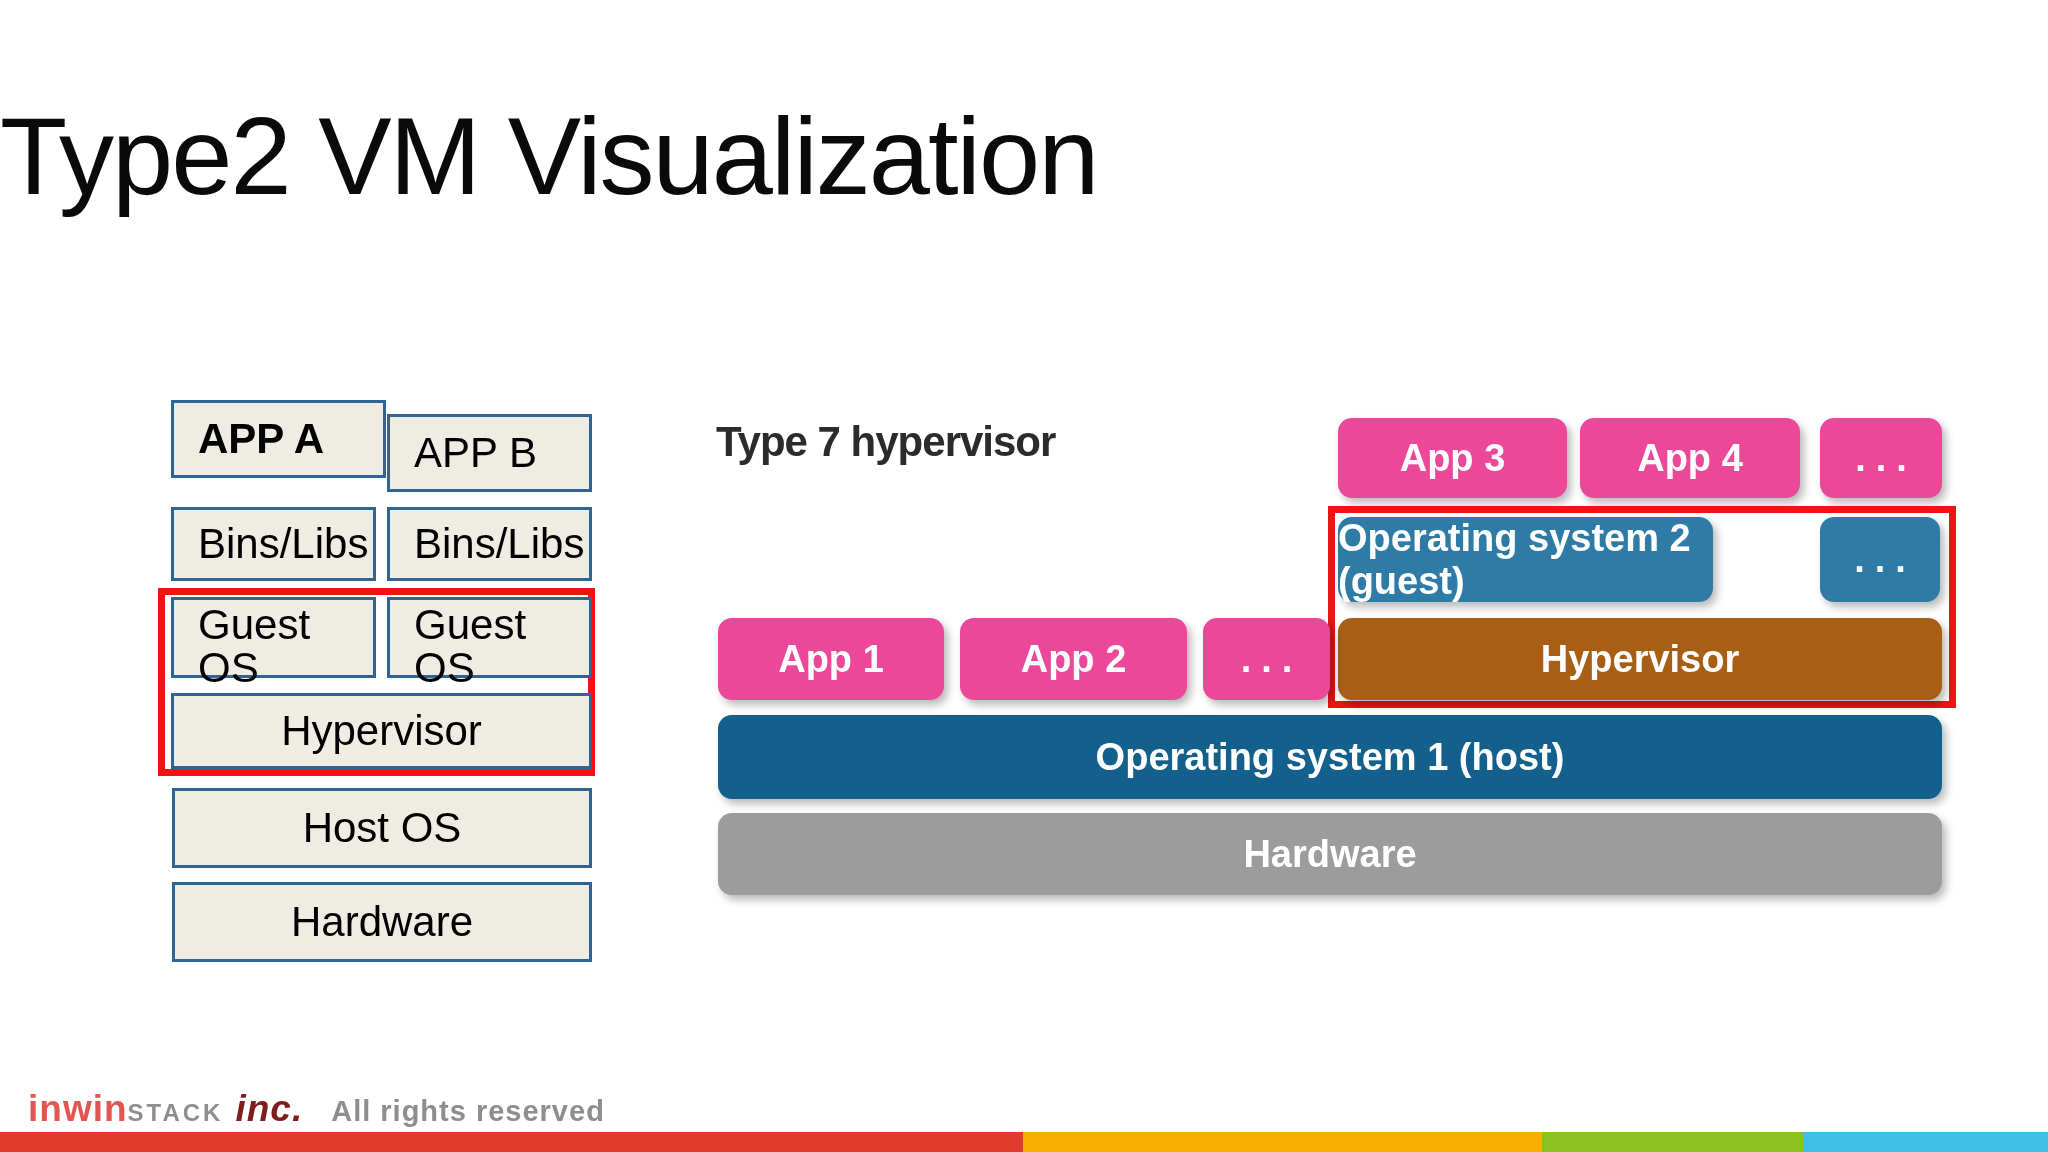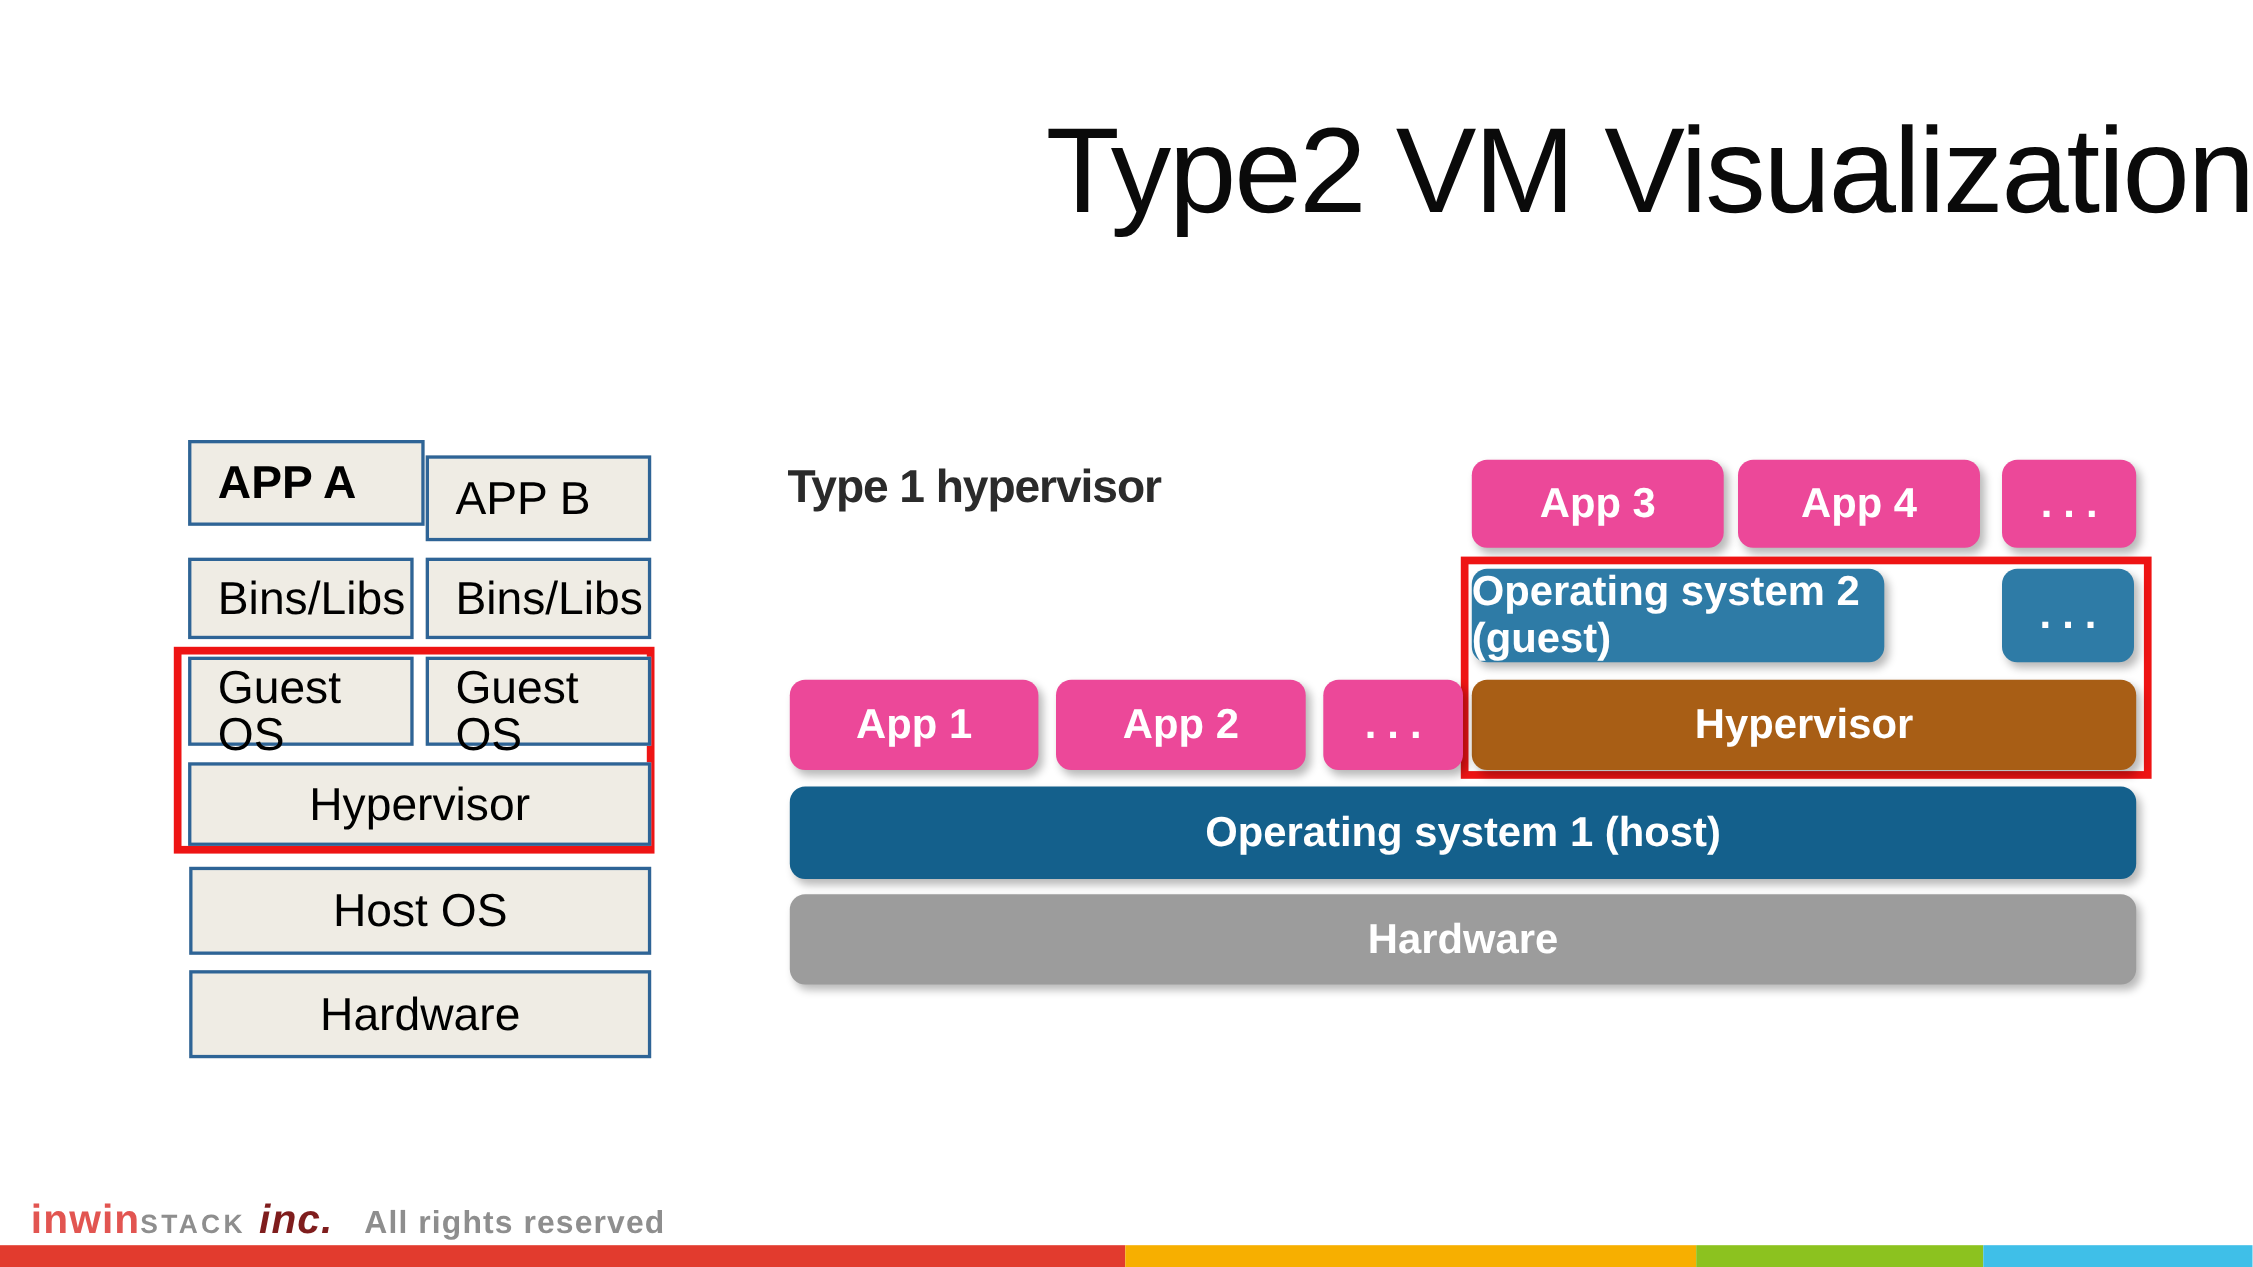--- a/index.html
+++ b/index.html
@@ -2,21 +2,21 @@
 <html><head>
 <meta charset="utf-8">
 <style>
   html,body{margin:0;padding:0;background:#ffffff;}
   #slide{
     position:relative;width:2048px;height:1152px;background:#ffffff;overflow:hidden;
     font-family:"Liberation Sans",sans-serif;
   }
   
   .slide-title{
-    position:absolute;left:0;top:92px;width:100%;text-align:right;
+    position:absolute;left:0;top:92px;width:100%;text-align:left;
     font-size:110px;font-weight:400;color:#0a0a0a;letter-spacing:-2px;
   }
   
   .lbox{
     position:absolute;box-sizing:border-box;background:#efece4;border:3px solid #2e6496;
     color:#000;font-size:42px;display:flex;align-items:center;
   }
   .lbox.pad{padding-left:24px;}
   .lbox.center{justify-content:center;}
   .lbox.twoline{align-items:flex-start;line-height:1.02;padding-top:4px;}
@@ -68,21 +68,21 @@
     <div class="lbox pad twoline" style="left:387px;top:597px;width:205px;height:81px;">Guest OS</div>
 
     <div class="lbox center" style="left:171px;top:693px;width:421px;height:76px;">Hypervisor</div>
 
     <div class="lbox center" style="left:172px;top:788px;width:420px;height:80px;">Host OS</div>
 
     <div class="lbox center" style="left:172px;top:882px;width:420px;height:80px;">Hardware</div>
   </div>
 
   <div>
-    <div class="rd-label" style="left:716px;top:418px;">Type 1 hypervisor</div>
+    <div class="rd-label" style="left:716px;top:418px;">Type 7 hypervisor</div>
 
     <div class="rbox orange" style="left:1338px;top:418px;width:229px;height:80px;">App 3</div>
     <div class="rbox orange" style="left:1580px;top:418px;width:220px;height:80px;">App 4</div>
     <div class="rbox orange dots" style="left:1820px;top:418px;width:122px;height:80px;">...</div>
 
     <div class="red-frame" style="left:1328px;top:506px;width:628px;height:202px;"></div>
 
     <div class="rbox blue" style="left:1338px;top:517px;width:375px;height:85px;">Operating system 2 (guest)</div>
     <div class="rbox blue dots" style="left:1820px;top:517px;width:120px;height:85px;">...</div>
 

